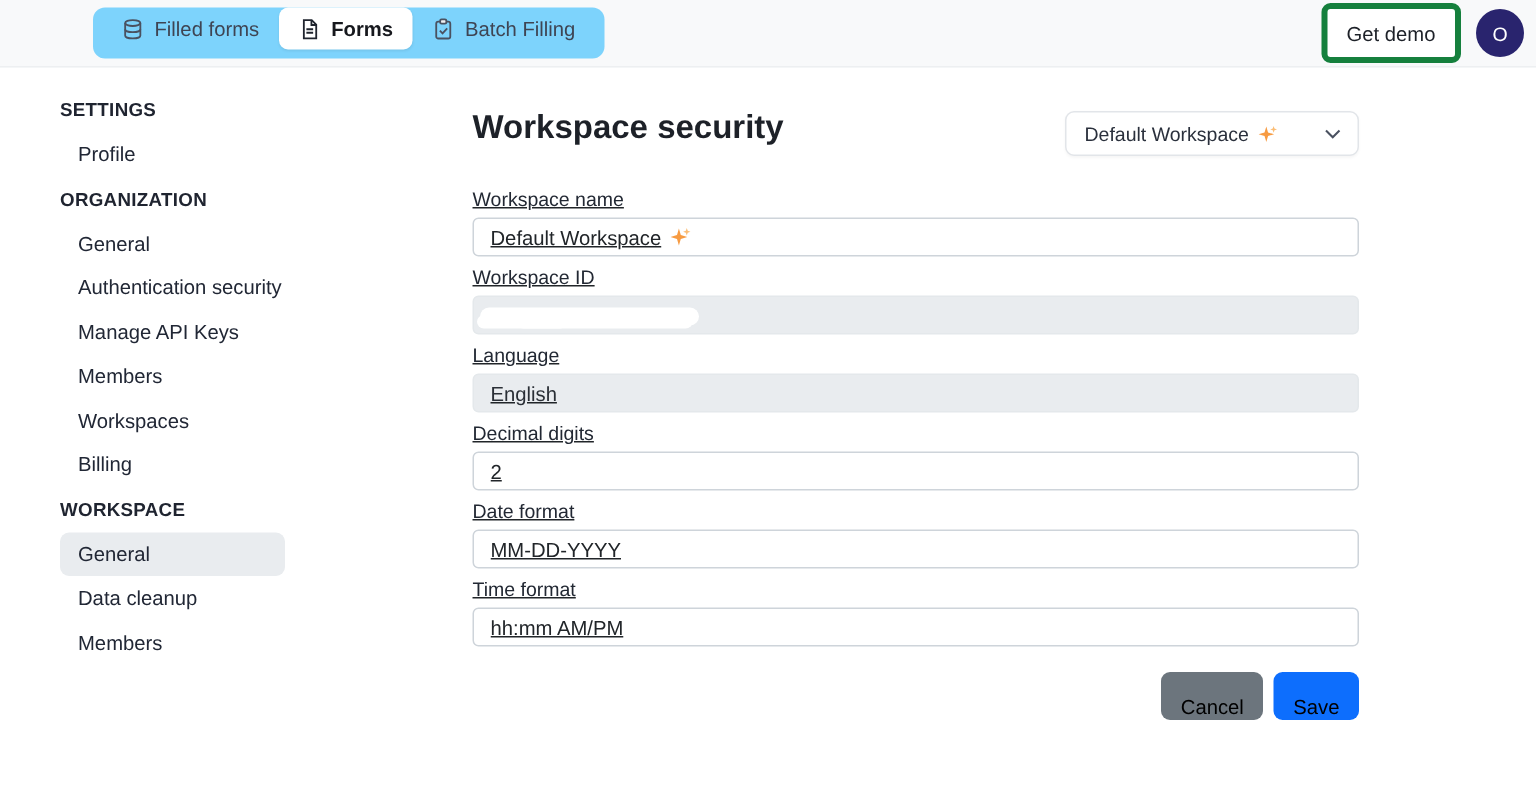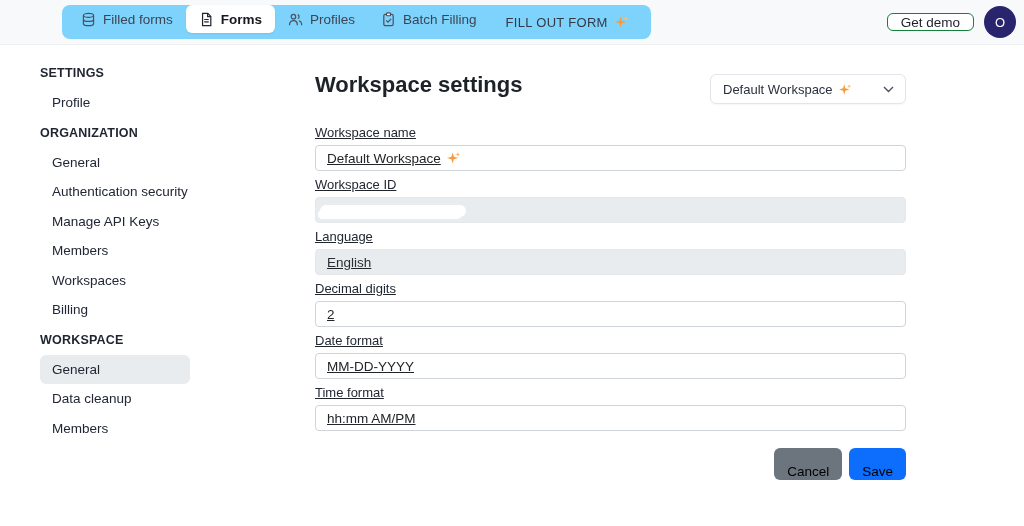--- a/index.html
+++ b/index.html
@@ -16,21 +16,21 @@
   .nav-group { margin-left:24px; background:#7dd3fc; border-radius:8px; height:34px;
     display:flex; padding:0 6px; gap:0; }
   .nav-tab { display:flex; align-items:center; gap:7px; padding:0 13px; height:28px;
     font-size:13.5px; color:#3e4453; border-radius:6px; cursor:pointer; white-space:nowrap; }
   .nav-tab.active { background:#fff; font-weight:bold; color:#16181d;
     box-shadow:0 1px 2px rgba(0,0,0,.08); }
   .fill-out { display:flex; align-items:center; gap:7px; padding:0 16px; font-size:13px;
     color:#333a47; letter-spacing:.3px; cursor:pointer; white-space:nowrap; }
 
   .right-group { margin-left:auto; display:flex; align-items:center; gap:10px; }
-  .get-demo { background:#fff; border:1px solid #15803d; border-radius:6px; height:18px;
+  .get-demo { background:#fff; border:4px solid #15803d; border-radius:6px; height:40px;
     padding:0 13px; font-size:13.5px; color:#1d2128; display:flex; align-items:center; cursor:pointer; }
   .avatar { width:32px; height:32px; border-radius:50%; background:#29246e; color:#fff;
     font-size:13px; display:flex; align-items:center; justify-content:center; cursor:pointer; }
 
   
   .page-body { display:flex; }
   .sidebar { width:315px; padding:13px 0 0 40px; flex:none; }
   .side-heading { font-size:12.5px; font-weight:bold; color:#1f2430; height:30px;
     display:flex; align-items:center; letter-spacing:.2px;text-align:center; }
   .side-item { font-size:13.5px; color:#212735; height:29.5px; display:flex;
@@ -89,45 +89,26 @@
           <path d="M3.8 1.5 h5.6 L12.6 4.7 v9.8 H3.8 Z"></path>
           <path d="M9.2 1.7 V5 h3.2"></path>
           <path d="M5.6 8 h4.8 M5.6 10.5 h4.8"></path>
         </svg>
       </span>
       <span>Forms</span>
     </div>
     <div class="nav-tab">
       <span class="icon">
         <svg width="15" height="15" viewBox="0 0 16 16" fill="none" stroke="#4a5160" stroke-width="1.3">
-          <circle cx="5.8" cy="5" r="2.4"></circle>
-          <path d="M1.6 14 c0 -3.2 1.9 -4.7 4.2 -4.7 s4.2 1.5 4.2 4.7"></path>
-          <path d="M10.4 2.8 a2.4 2.4 0 0 1 0 4.4 M11.6 9.4 c2 .3 3 1.8 3 4.6"></path>
-        </svg>
-      </span>
-      <span>Profiles</span>
-    </div>
-    <div class="nav-tab">
-      <span class="icon">
-        <svg width="15" height="15" viewBox="0 0 16 16" fill="none" stroke="#4a5160" stroke-width="1.3">
           <rect x="3" y="2.6" width="10" height="12" rx="1.5"></rect>
           <rect x="5.8" y="1" width="4.4" height="3" rx="1" fill="#f0f1f3"></rect>
           <path d="M5.6 9 l1.9 1.9 L10.8 7.4"></path>
         </svg>
       </span>
       <span>Batch Filling</span>
-    </div>
-    <div class="fill-out">
-      <span>FILL OUT FORM</span>
-      <span class="icon">
-        <svg width="14" height="14" viewBox="0 0 20 20">
-          <path d="M8 2 L9.8 8.2 L16 10 L9.8 11.8 L8 18 L6.2 11.8 L0 10 L6.2 8.2 Z" fill="#f79b42"></path>
-          <path d="M15.5 1.5 L16.4 4.1 L19 5 L16.4 5.9 L15.5 8.5 L14.6 5.9 L12 5 L14.6 4.1 Z" fill="#fbbd75"></path>
-        </svg>
-      </span>
     </div>
   </div>
 
   <div class="right-group">
     <div class="get-demo">
       <span>Get demo</span>
     </div>
     <div class="avatar">
       <span>O</span>
     </div>
@@ -149,21 +130,21 @@
     <div class="side-item">Billing</div>
 
     <div class="side-heading">WORKSPACE</div>
     <div class="side-item active">General</div>
     <div class="side-item">Data cleanup</div>
     <div class="side-item">Members</div>
   </div>
 
   <div class="main">
     <div class="main-header">
-      <div class="page-title">Workspace settings</div>
+      <div class="page-title">Workspace security</div>
       <div class="ws-select">
         <span>Default Workspace</span>
         <span class="icon" style="margin-left:6px;">
           <svg width="13" height="13" viewBox="0 0 20 20">
             <path d="M8 2 L9.8 8.2 L16 10 L9.8 11.8 L8 18 L6.2 11.8 L0 10 L6.2 8.2 Z" fill="#f79b42"></path>
             <path d="M15.5 1.5 L16.4 4.1 L19 5 L16.4 5.9 L15.5 8.5 L14.6 5.9 L12 5 L14.6 4.1 Z" fill="#fbbd75"></path>
           </svg>
         </span>
         <span class="spacer"></span>
         <span class="icon">

